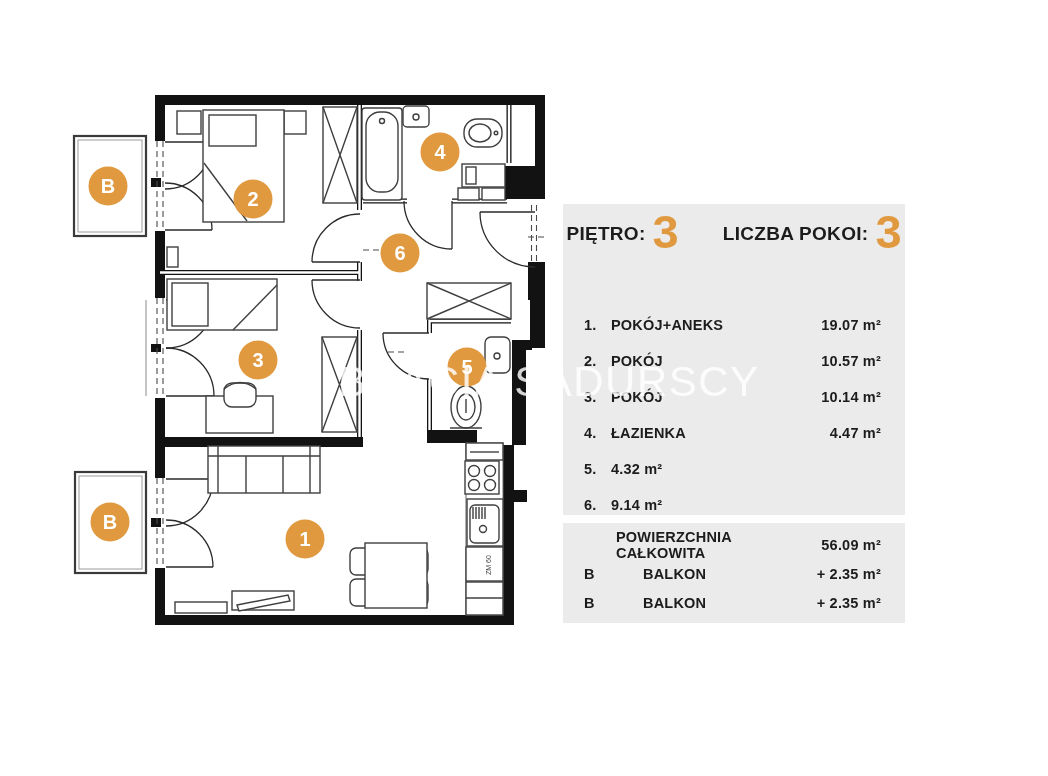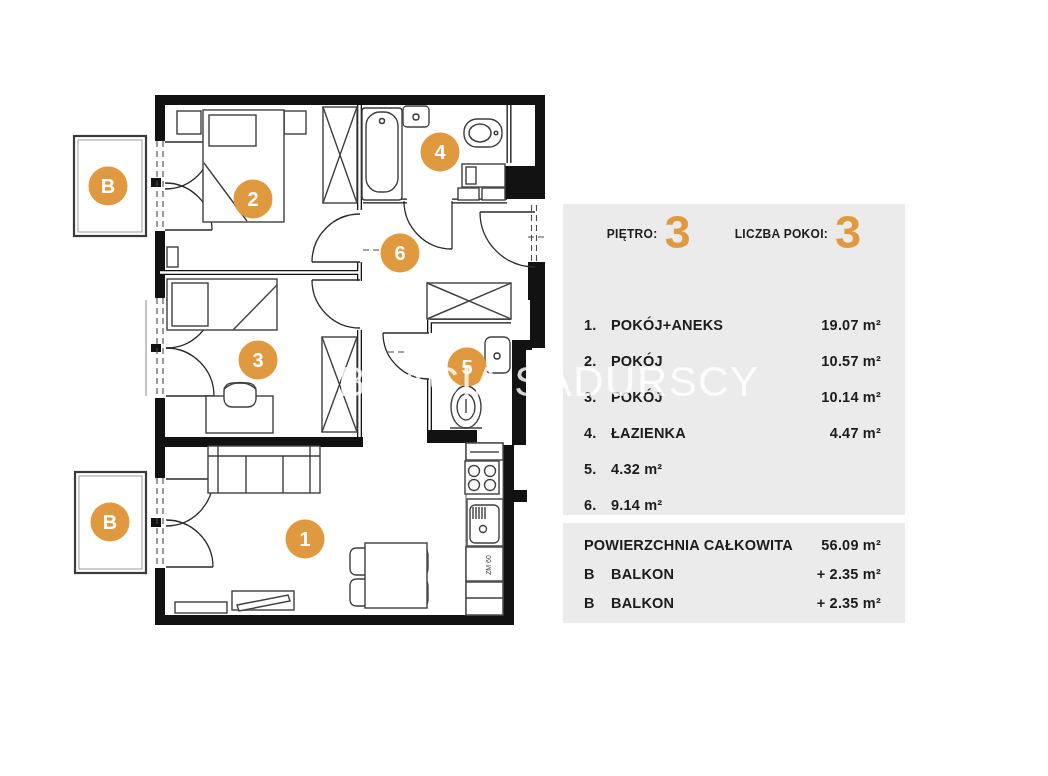--- a/index.html
+++ b/index.html
@@ -25,32 +25,32 @@
   .markers circle{fill:var(--accent,#E0993F);stroke:none;}
   .mtext{font-family:"Liberation Sans",sans-serif;font-weight:bold;font-size:20px;
          fill:#ffffff;text-anchor:middle;}
   .lbl{font-family:"Liberation Sans",sans-serif;font-size:7px;fill:#444;}
   
   .panel{position:absolute;background:var(--panel-bg,#EBEBEB);}
   #panel-top{left:563px;top:204px;width:342px;height:311px;}
   #panel-bottom{left:563px;top:523px;width:342px;height:100px;}
   .hdr{display:flex;justify-content:center;align-items:center;gap:44px;padding-top:13px;}
   .hdr-group{display:flex;align-items:center;}
-  .hdr-label{font-size:12px;font-weight:bold;letter-spacing:.3px;color:#1c1c1c;}
+  .hdr-label{font-size:19px;font-weight:bold;letter-spacing:.3px;color:#1c1c1c;}
   .hdr-big{font-size:47px;font-weight:bold;color:var(--accent,#E0993F);
            line-height:.8;margin-left:7px;margin-top:-4px;}
   .rooms{position:absolute;top:103px;left:0;right:0;}
   .row{height:36px;display:flex;align-items:center;padding:0 24px 0 21px;
        font-size:14.5px;font-weight:bold;letter-spacing:.2px;}
   .row .no{width:27px;flex:none;}
   .row .nm{flex:1;}
   .row .ar{flex:none;}
   .summary{padding-top:7px;}
   .srow{height:29px;display:flex;align-items:center;padding:0 24px 0 21px;
-        font-size:14.5px;font-weight:bold;letter-spacing:.2px;}
+        font-size:14.5px;font-weight:bold;letter-spacing:.2px;gap:32px;}
   .srow .no{width:27px;flex:none;}
   .srow:first-child .no{width:0;}
   .srow .nm{flex:1;}
   .srow .ar{flex:none;}
   
   #watermark{
     position:absolute;left:338px;top:358px;white-space:nowrap;
     font-size:42px;font-weight:normal;letter-spacing:1.5px;
     color:rgba(255,255,255,0.82);z-index:5;pointer-events:none;
   }

